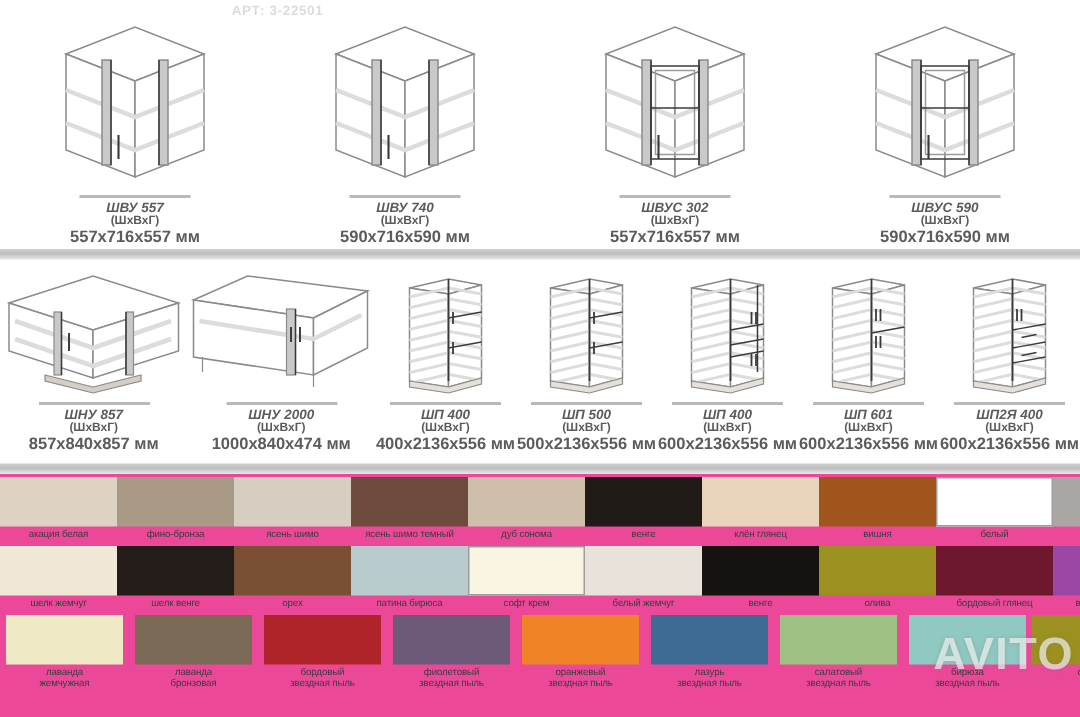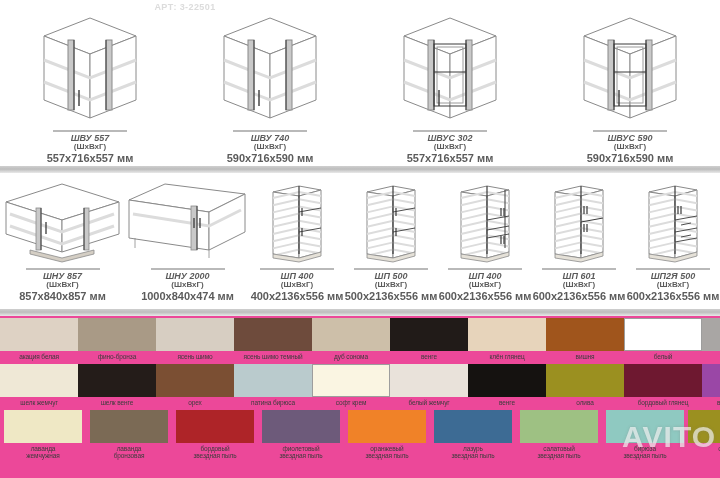--- a/index.html
+++ b/index.html
@@ -358,21 +358,21 @@
              <line x1="34" y1="64" x2="56" y2="60" stroke="#3a3a3a" stroke-width=".9"></line>
              <line x1="37" y1="28" x2="37" y2="36" stroke="#3a3a3a" stroke-width="1.2"></line>
              <line x1="40" y1="28" x2="40" y2="36" stroke="#3a3a3a" stroke-width="1.2"></line>
              <line x1="40" y1="47" x2="50" y2="45" stroke="#3a3a3a" stroke-width=".9"></line>
              <line x1="40" y1="59" x2="50" y2="57" stroke="#3a3a3a" stroke-width=".9"></line>
    <polygon points="8,76 34,80 56,74 56,78 34,84 8,80" fill="#e5e1d8" stroke="#8a8a8a" stroke-width=".8"></polygon>
   </svg>
         </div>
        <div class="rule"></div>
        <div class="cap">
-         <div class="l1">ШП2Я 500</div>
+         <div class="l1">ШП2Я 400</div>
          <div class="l2">(ШхВхГ)</div>
          <div class="l3">600x2136x556 мм</div>
        </div>
       </div>
     </div>
 
   <div class="band b2"></div>
 
   <div class="panel">
     <div class="swrow s1" id="sw1">

